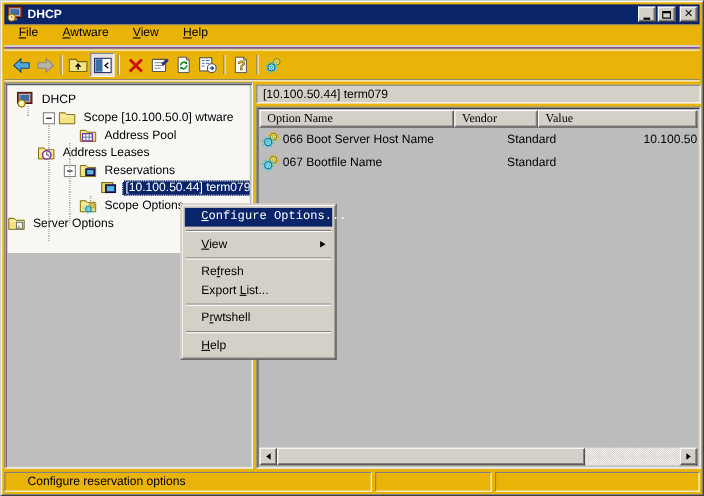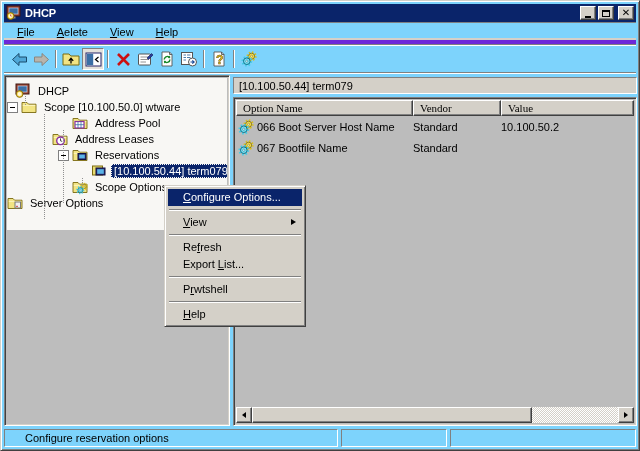--- a/index.html
+++ b/index.html
@@ -1,20 +1,20 @@
 <!DOCTYPE html>
 <html><head>
 <meta charset="utf-8">
 <style>
   * { margin:0; padding:0; box-sizing:border-box; }
   html,body { width:640px; height:451px; }
   body { font-family:"Liberation Sans", sans-serif; font-size:11px; color:#000; background:#3a6ea5; }
 
   .window {
-    position:relative; width:640px; height:451px; background:#7dd3fc;
+    position:relative; width:640px; height:451px; background:#eab308;
     border:1px solid; border-color:#d4d0c8 #404040 #404040 #d4d0c8;
     box-shadow: inset 1px 1px 0 #ffffff, inset -1px -1px 0 #808080;
     overflow:hidden;
   }
 
   
   .titlebar {
     position:absolute; left:3px; top:3px; right:3px; height:18px;
     background:#0a246a; display:flex; align-items:center; padding:0 2px;
   }
@@ -27,22 +27,22 @@
     display:flex; align-items:center; justify-content:center;
     font-size:9px; font-weight:bold; line-height:1;
   }
   .glyph-min { width:6px; height:2px; background:#000; margin-top:7px; }
   .glyph-max { width:8px; height:7px; border:1px solid #000; border-top:2px solid #000; }
   .glyph-x  { font-size:10px; font-weight:bold; font-family:"DejaVu Sans",sans-serif; }
 
   
   .menubar {
     position:absolute; left:3px; top:21px; right:3px; height:22px;
-    display:flex; align-items:flex-end; padding-left:6px;
-    border-bottom:4px solid #6d28d9; box-shadow: inset 0 -2px 0 #d4d0c8, 0 1px 0 #808080 inset;
+    display:flex; align-items:flex-start; padding-left:6px;
+    border-bottom:1px solid #6d28d9; box-shadow: inset 0 -2px 0 #d4d0c8, 0 1px 0 #808080 inset;
   }
   .menubar-line { position:absolute; left:3px; top:43px; right:3px; height:2px;
     border-top:1px solid #808080; border-bottom:1px solid #fff; }
   .menu-item { padding:2px 7px; }
   .u { text-decoration:underline; }
 
   
   .toolbar {
     position:absolute; left:3px; top:45px; right:3px; height:26px;
     display:flex; align-items:center; padding-left:4px;
@@ -91,23 +91,23 @@
     box-shadow: inset 1px 1px 0 #404040, inset -1px -1px 0 #d4d0c8;
     background:#bcbcbc; display:flex; flex-direction:column; padding:2px;
   }
   .lv-header { display:flex; height:16px; flex:0 0 auto; }
   .lv-hcell {
     background:#d4d0c8; border:1px solid; border-color:#fff #404040 #404040 #fff;
     box-shadow: inset -1px -1px 0 #808080;
     padding:1px 6px; white-space:nowrap; overflow:hidden;font-family:Liberation Serif, serif;
   }
   .lv-body { flex:1; overflow:hidden; }
-  .lv-row { display:flex; height:21px; align-items:center; }
+  .lv-row { display:flex; height:21px; align-items:center;gap:48px; }
   .lv-cell { white-space:nowrap; overflow:hidden; display:flex; align-items:center; }
-  .c1 { width:177px; } .c2 { width:88px; } .c3 { flex:1; }
+  .c1 { width:177px; } .c2 { width:76px; } .c3 { flex:1; }
   .lv-row .tree-icon { margin:0 3px 0 2px; }
 
   .hscroll { flex:0 0 auto; height:16px; display:flex; }
   .sb-btn {
     width:16px; height:16px; background:#d4d0c8;
     border:1px solid; border-color:#fff #404040 #404040 #fff;
     box-shadow: inset -1px -1px 0 #808080;
     display:flex; align-items:center; justify-content:center;
   }
   .sb-thumb { width:280px; height:16px; background:#d4d0c8;
@@ -130,21 +130,21 @@
 
   
   .context-menu {
     position:absolute; left:163px; top:184px; width:142px;
     background:#d4d0c8;
     border:1px solid; border-color:#d4d0c8 #404040 #404040 #d4d0c8;
     box-shadow: inset 1px 1px 0 #fff, inset -1px -1px 0 #808080;
     padding:3px; z-index:50;
   }
   .cm-item { height:17px; line-height:17px; padding-left:15px; padding-right:14px; position:relative; white-space:nowrap; }
-  .cm-item.highlight { background:#0a246a; color:#fff; }
+  .cm-item.highlight { background:#0a246a; color:#fff;font-family:Liberation Mono, monospace; }
   .cm-sep { margin:3px 1px; height:2px; border-top:1px solid #808080; border-bottom:1px solid #fff; }
   .cm-arrow { position:absolute; right:6px; top:5px; width:0; height:0;
     border-top:3.5px solid transparent; border-bottom:3.5px solid transparent; border-left:5px solid #000; }
 </style>
 </head>
 <body>
 
 <svg width="0" height="0" style="position:absolute">
   <defs>
     <g id="i-gears">
@@ -186,21 +186,21 @@
           <span class="glyph-max"></span>
         </div>
       <div class="tb-btn" style="margin-left:2px">
           <span class="glyph-x">✕</span>
         </div>
     </div>
   </div>
 
   <div class="menubar">
     <span class="menu-item"><span class="u">F</span><span>ile</span></span>
-    <span class="menu-item" style="margin-left:8px"><span class="u">A</span><span>elete</span></span>
+    <span class="menu-item" style="margin-left:8px"><span class="u">A</span><span>wtware</span></span>
     <span class="menu-item" style="margin-left:8px"><span class="u">V</span><span>iew</span></span>
     <span class="menu-item" style="margin-left:8px"><span class="u">H</span><span>elp</span></span>
   </div>
   <div class="menubar-line"></div>
 
   <div class="toolbar">
     <div class="tool-btn">
       <svg width="17" height="15" viewBox="0 0 17 15">
         <path d="M8 1.5 L8 5 L15.5 5 L15.5 10 L8 10 L8 13.5 L1.5 7.5 Z" fill="#4fa8d8" stroke="#1a4a6a" stroke-width="1"></path>
       </svg>
@@ -282,42 +282,42 @@
           <svg class="tree-icon" viewBox="0 0 16 16">
             <rect x="1" y="1" width="13" height="10" fill="#9c4535" stroke="#40160e"></rect>
             <rect x="3" y="3" width="9" height="6" fill="#3a6ea5" stroke="#cfe0f0" stroke-width="0.6"></rect>
             <circle cx="4.6" cy="11" r="3.4" fill="#f0d040" stroke="#7a5c00" stroke-width="0.8"></circle>
             <circle cx="4.6" cy="11" r="2.1" fill="#fff8d8"></circle>
           </svg>
           <span class="tree-label">DHCP</span>
         </div>
 
 
-        <div class="tree-row" style="">
+        <div class="tree-row" style="padding-left:32px">
           <span class="box-slot">
               <span class="expand-box">
                 <span class="minus"></span>
               </span>
             </span>
           <svg class="tree-icon" viewBox="0 0 16 16">
               <use href="#i-folder"></use>
             </svg>
           <span class="tree-label">Scope [10.100.50.0] wtware</span>
         </div>
 
         <div class="tree-row" style="padding-left:65px">
           <svg class="tree-icon" viewBox="0 0 16 16">
             <use href="#i-folder"></use>
             <rect x="3" y="6.5" width="9" height="6.5" fill="#fff" stroke="#8a30a0" stroke-width="1.2"></rect>
             <path d="M6 6.5 L6 13 M9 6.5 L9 13 M3 9.7 L12 9.7" stroke="#3a6ea5" stroke-width="0.8"></path>
           </svg>
           <span class="tree-label">Address Pool</span>
         </div>
 
-        <div class="tree-row" style="padding-left:45px">
+        <div class="tree-row" style="padding-left:27px">
           <svg class="tree-icon" viewBox="0 0 16 16">
             <use href="#i-folder"></use>
             <circle cx="8.5" cy="9.8" r="3.8" fill="#fff" stroke="#8a30a0" stroke-width="1.4"></circle>
             <path d="M8.5 9.8 L8.5 7.4 M8.5 9.8 L10.2 10.4" stroke="#333" stroke-width="0.9" fill="none"></path>
           </svg>
           <span class="tree-label">Address Leases</span>
         </div>
 
         <div class="tree-row" style="padding-left:51px">
           <span class="box-slot">

